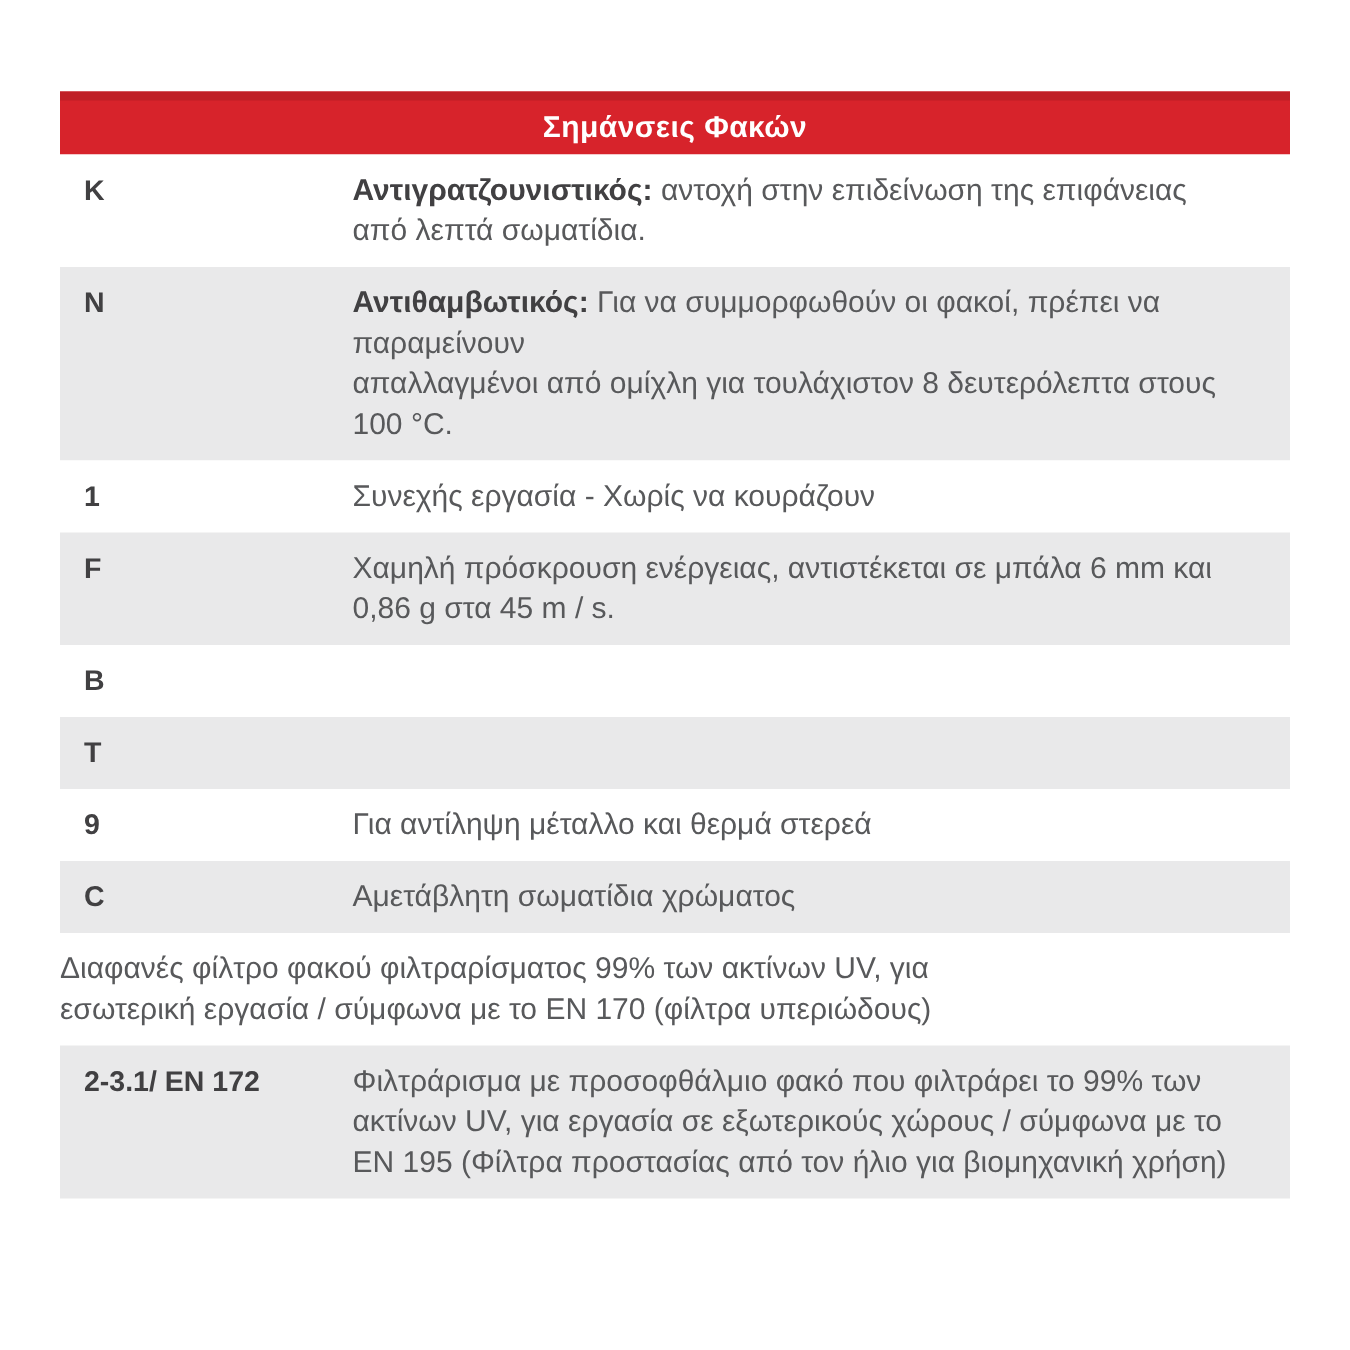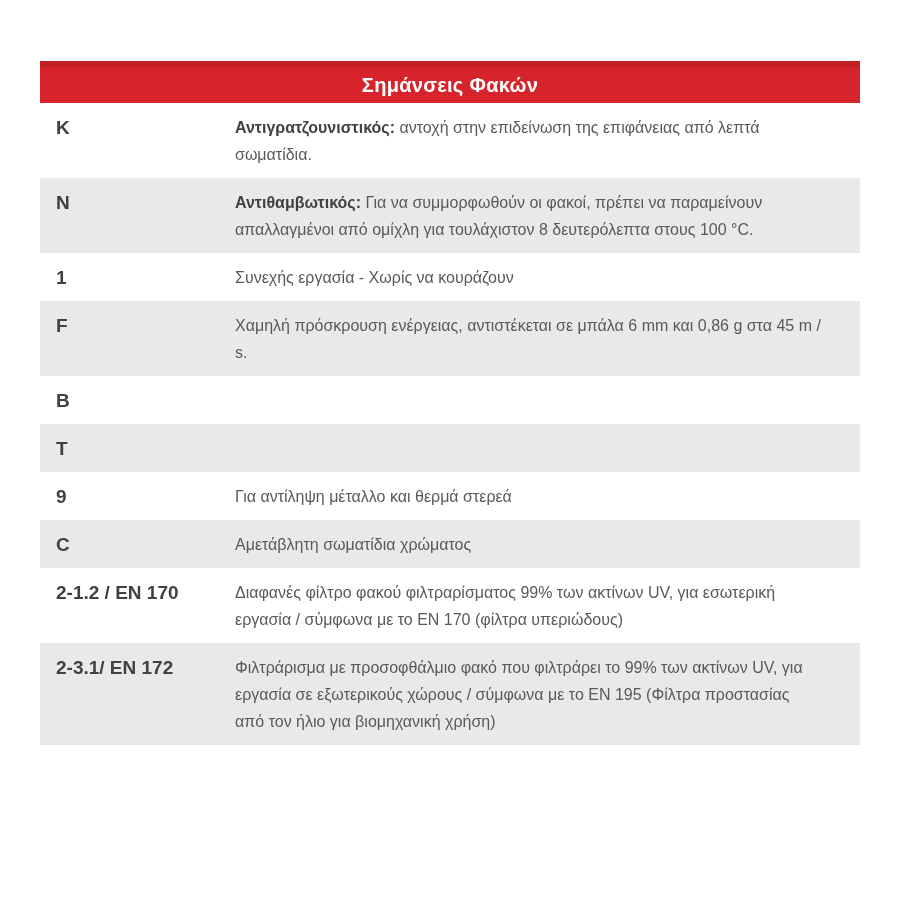--- a/index.html
+++ b/index.html
@@ -49,21 +49,21 @@
     padding-left: 16px;
     font-weight: bold;
     font-size: 19px;
     color: var(--code-color);
     line-height: 27px;
     flex-shrink: 0;
   }
   .desc {
     width: 600px;
     padding-right: 14px;
-    font-size: 16px;
+    font-size: 20px;
     color: var(--text-color);
     line-height: 27px;
     white-space: pre-line;
   }
   .desc strong {
     color: var(--code-color);
   }
 </style>
 </head>
 <body>
@@ -98,21 +98,20 @@
       </div>
       <div class="row">
         <div class="code">9</div>
         <div class="desc">Για αντίληψη μέταλλο και θερμά στερεά</div>
       </div>
       <div class="row alt">
         <div class="code">C</div>
         <div class="desc">Αμετάβλητη σωματίδια χρώματος</div>
       </div>
       <div class="row">
-        <div class="code">2-1.2 / EN 170</div>
         <div class="desc">Διαφανές φίλτρο φακού φιλτραρίσματος 99% των ακτίνων UV, για εσωτερική εργασία / σύμφωνα με το EN 170 (φίλτρα υπεριώδους)</div>
       </div>
       <div class="row alt">
         <div class="code">2-3.1/ EN 172</div>
         <div class="desc">Φιλτράρισμα με προσοφθάλμιο φακό που φιλτράρει το 99% των ακτίνων UV, για εργασία σε εξωτερικούς χώρους / σύμφωνα με το EN 195 (Φίλτρα προστασίας από τον ήλιο για βιομηχανική χρήση)</div>
       </div>
     </div>
 </div>
 
 </body></html>

